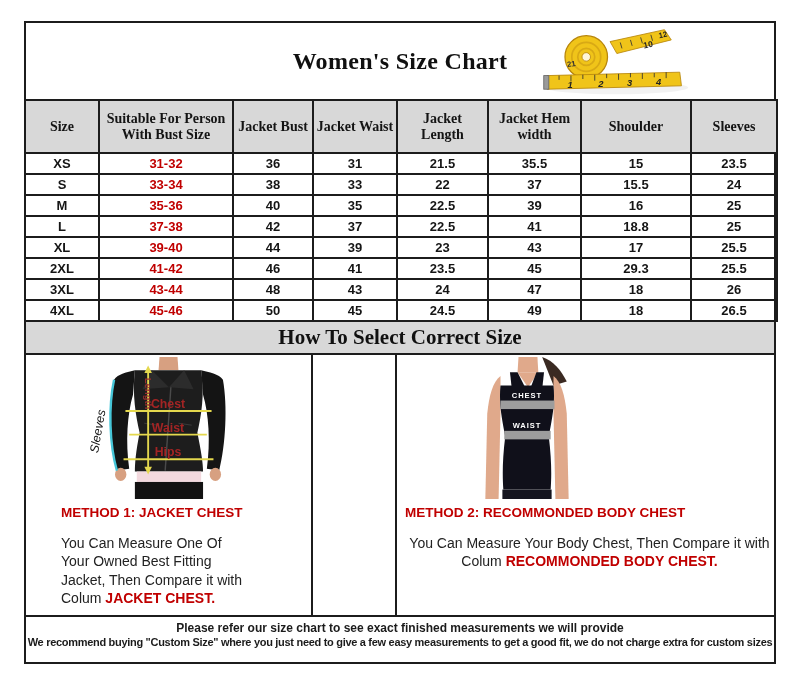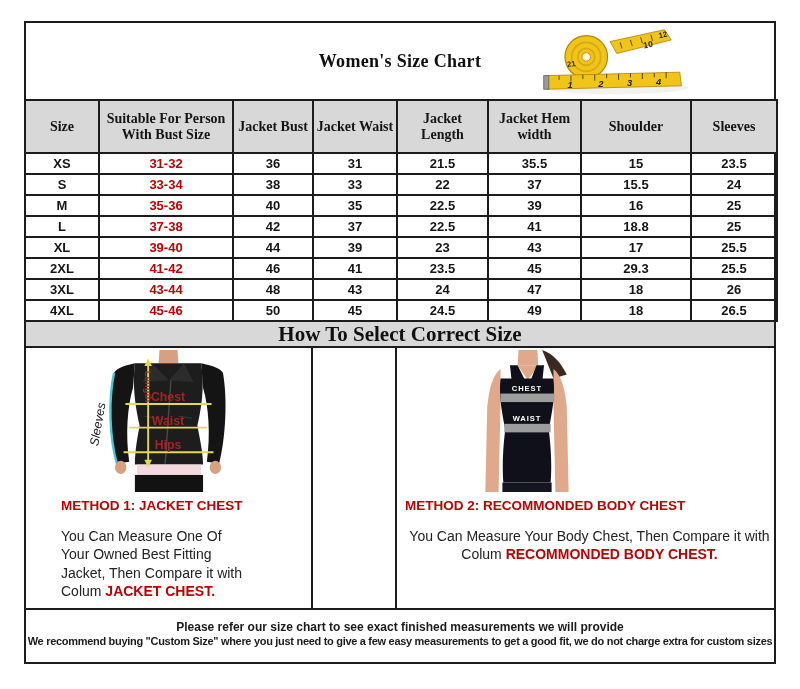--- a/index.html
+++ b/index.html
@@ -3,54 +3,54 @@
 <meta charset="utf-8">
 <style>
   * { box-sizing: border-box; margin: 0; padding: 0; }
   body { background:#ffffff; font-family:"Liberation Sans", sans-serif; }
   .page { position:relative; width:800px; height:689px; background:#fff; overflow:hidden; }
   .sheet { position:absolute; left:24px; top:21px; width:752px; height:643px;
            border:2px solid #1c1c1c; background:#fff; }
 
   
   .titlebar { position:relative; height:76px; display:flex; align-items:center; justify-content:center; }
-  .title { font-family:"Liberation Serif", serif; font-weight:bold; font-size:18px; color:#101010; letter-spacing:.3px; }
+  .title { font-family:"Liberation Serif", serif; font-weight:bold; font-size:24px; color:#101010; letter-spacing:.3px; }
   .tape { position:absolute; left:496px; top:5px; width:188px; height:68px; }
 
   
   table.size { width:752px; margin-left:-2px; border-collapse:collapse; table-layout:fixed; }
   table.size th, table.size td { border:2px solid #1c1c1c; text-align:center; vertical-align:middle; }
   table.size th { background:#d8d8d8; font-family:"Liberation Serif", serif; font-weight:bold;
                   font-size:14px; line-height:1.12; color:#141414; height:53px; padding:1px 2px; }
   table.size td { height:21px; font-size:13px; font-weight:bold; color:#151515; padding:0 2px; }
   table.size td.red { color:#c00000; }
 
   
-  .band { height:26px; background:#d8d8d8; border-bottom:2px solid #1c1c1c;
+  .band { height:33px; background:#d8d8d8; border-bottom:2px solid #1c1c1c;
           display:flex; align-items:center; justify-content:center;
           font-family:"Liberation Serif", serif; font-weight:bold; font-size:21px; color:#101010; }
 
   
   .methods { display:flex; height:260px; }
   .mcell-left  { width:287px; border-right:2px solid #1c1c1c; position:relative; }
   .mcell-mid   { width:84px;  border-right:2px solid #1c1c1c; }
   .mcell-right { flex:1; position:relative; padding-left:8px; }
   .fig { display:block; }
   .fig-jacket { width:175px; height:142px; margin:2px auto 0 auto; }
   .fig-tank   { width:160px; height:142px; margin:2px 0 0 42px; }
   .mtitle { color:#c00000; font-weight:bold; font-size:13.5px; margin-top:6px; }
   .mcell-left .mtitle, .mcell-left .mbody { margin-left:35px; }
   .mbody { font-size:14px; line-height:1.32; color:#222; margin-top:14px; }
   .mbody .hl { color:#c00000; font-weight:bold; }
   .mbody-1 { max-width:182px; }
   .mbody-2 { max-width:372px;text-align:center; }
   .mexample { margin-top:15px; }
 
   
-  .footer { border-top:2px solid #1c1c1c; height:46px; text-align:center; padding-top:10px; }
+  .footer { border-top:2px solid #1c1c1c; height:46px; text-align:center; padding-top:4px; }
   .fline { font-weight:bold; color:#1b1b1b; line-height:14px; }
   .fline-0, .fline-1 { font-size:12px; }
   .fline-2 { font-size:11px; letter-spacing:-0.3px; white-space:nowrap; }
 </style>
 </head>
 <body>
 
 <div class="page">
   <div class="sheet">
 

